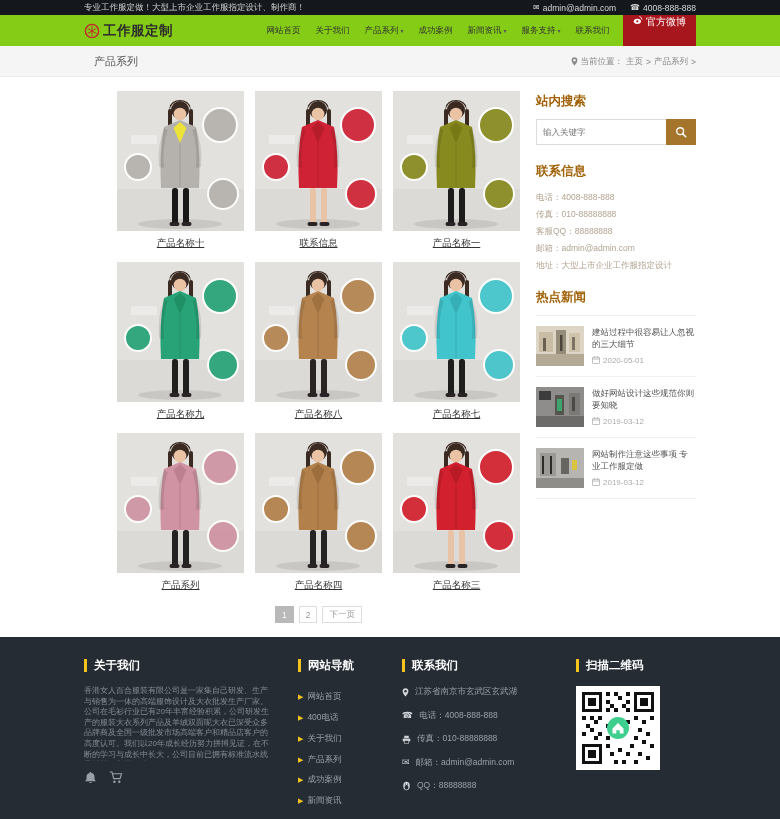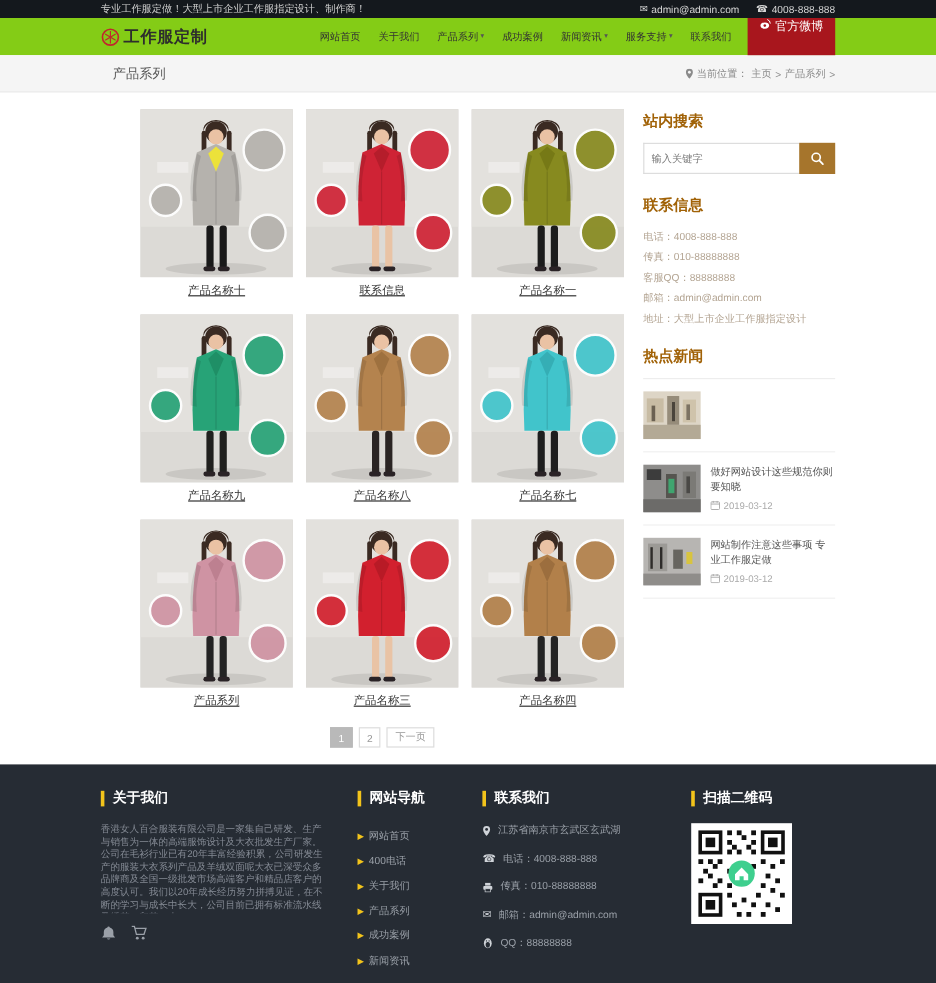--- a/index.html
+++ b/index.html
@@ -353,20 +353,47 @@
             <path d="M47,37 Q40,55 42,76 L47,77 Q45,57 50.5,39 Z" fill="#000000" opacity="0.10"></path>
             <path d="M79,37 Q86,55 84,76 L79,77 Q81,57 75.5,39 Z" fill="#000000" opacity="0.10"></path>
             <rect x="55" y="97" width="6" height="36" rx="2.5" style="fill:var(--legs)"></rect>
             <rect x="66" y="97" width="6" height="36" rx="2.5" style="fill:var(--legs)"></rect>
             <rect x="52.5" y="131" width="10" height="4" rx="2" fill="#2a2326"></rect>
             <rect x="64.5" y="131" width="10" height="4" rx="2" fill="#2a2326"></rect>
           </svg>
           <div class="pname">产品系列</div>
         </div>
 
+        <div class="card" style="--coat: #b2804a; --accent: #9c6e3e; --legs: #242424;">
+          <svg class="pimg" viewBox="0 0 127 140">
+            <rect width="127" height="140" fill="#dcdad6"></rect>
+            <rect width="127" height="98" fill="#e3e1dd"></rect>
+            <ellipse cx="63" cy="133" rx="42" ry="5" fill="#c9c7c3"></ellipse>
+            <circle cx="103" cy="34" r="17" style="fill:var(--coat)" stroke="#ffffff" stroke-width="2" opacity="0.92"></circle>
+            <circle cx="106" cy="103" r="15" style="fill:var(--coat)" stroke="#ffffff" stroke-width="2" opacity="0.92"></circle>
+            <circle cx="21" cy="76" r="13" style="fill:var(--coat)" stroke="#ffffff" stroke-width="2" opacity="0.92"></circle>
+            <rect x="14" y="44" width="26" height="9" fill="#ffffff" opacity="0.35"></rect>
+            <circle cx="63" cy="19" r="9" fill="#3a2a22"></circle>
+            <rect x="51" y="18" width="4" height="25" rx="2" fill="#3a2a22"></rect>
+            <rect x="72" y="18" width="4" height="25" rx="2" fill="#3a2a22"></rect>
+            <circle cx="63" cy="23" r="6.3" fill="#eac2a4"></circle>
+            <path d="M52.5,17 a10.5,8 0 0 1 21,0 l0,3 a10.5,10 0 0 0 -21,0 z" fill="#3a2a22"></path>
+            <path d="M63,29 L47,36 Q42,62 44,97 L82,97 Q84,62 79,36 Z" style="fill:var(--coat)"></path>
+            <path d="M63,31 L56.5,37 L63,52 L69.5,37 Z" style="fill:var(--accent)"></path>
+            <path d="M63,52 L63,96" stroke="#000000" stroke-width="1" opacity="0.12"></path>
+            <path d="M47,37 Q40,55 42,76 L47,77 Q45,57 50.5,39 Z" fill="#000000" opacity="0.10"></path>
+            <path d="M79,37 Q86,55 84,76 L79,77 Q81,57 75.5,39 Z" fill="#000000" opacity="0.10"></path>
+            <rect x="55" y="97" width="6" height="36" rx="2.5" style="fill:var(--legs)"></rect>
+            <rect x="66" y="97" width="6" height="36" rx="2.5" style="fill:var(--legs)"></rect>
+            <rect x="52.5" y="131" width="10" height="4" rx="2" fill="#2a2326"></rect>
+            <rect x="64.5" y="131" width="10" height="4" rx="2" fill="#2a2326"></rect>
+          </svg>
+          <div class="pname">产品名称四</div>
+        </div>
+
         <div class="card" style="--coat: #d2202e; --accent: #b81a26; --legs: #e9c3a5;">
           <svg class="pimg" viewBox="0 0 127 140">
             <rect width="127" height="140" fill="#dcdad6"></rect>
             <rect width="127" height="98" fill="#e3e1dd"></rect>
             <ellipse cx="63" cy="133" rx="42" ry="5" fill="#c9c7c3"></ellipse>
             <circle cx="103" cy="34" r="17" style="fill:var(--coat)" stroke="#ffffff" stroke-width="2" opacity="0.92"></circle>
             <circle cx="106" cy="103" r="15" style="fill:var(--coat)" stroke="#ffffff" stroke-width="2" opacity="0.92"></circle>
             <circle cx="21" cy="76" r="13" style="fill:var(--coat)" stroke="#ffffff" stroke-width="2" opacity="0.92"></circle>
             <rect x="14" y="44" width="26" height="9" fill="#ffffff" opacity="0.35"></rect>
             <circle cx="63" cy="19" r="9" fill="#3a2a22"></circle>
@@ -378,47 +405,20 @@
             <path d="M63,31 L56.5,37 L63,52 L69.5,37 Z" style="fill:var(--accent)"></path>
             <path d="M63,52 L63,96" stroke="#000000" stroke-width="1" opacity="0.12"></path>
             <path d="M47,37 Q40,55 42,76 L47,77 Q45,57 50.5,39 Z" fill="#000000" opacity="0.10"></path>
             <path d="M79,37 Q86,55 84,76 L79,77 Q81,57 75.5,39 Z" fill="#000000" opacity="0.10"></path>
             <rect x="55" y="97" width="6" height="36" rx="2.5" style="fill:var(--legs)"></rect>
             <rect x="66" y="97" width="6" height="36" rx="2.5" style="fill:var(--legs)"></rect>
             <rect x="52.5" y="131" width="10" height="4" rx="2" fill="#2a2326"></rect>
             <rect x="64.5" y="131" width="10" height="4" rx="2" fill="#2a2326"></rect>
           </svg>
           <div class="pname">产品名称三</div>
-        </div>
-
-        <div class="card" style="--coat: #b2804a; --accent: #9c6e3e; --legs: #242424;">
-          <svg class="pimg" viewBox="0 0 127 140">
-            <rect width="127" height="140" fill="#dcdad6"></rect>
-            <rect width="127" height="98" fill="#e3e1dd"></rect>
-            <ellipse cx="63" cy="133" rx="42" ry="5" fill="#c9c7c3"></ellipse>
-            <circle cx="103" cy="34" r="17" style="fill:var(--coat)" stroke="#ffffff" stroke-width="2" opacity="0.92"></circle>
-            <circle cx="106" cy="103" r="15" style="fill:var(--coat)" stroke="#ffffff" stroke-width="2" opacity="0.92"></circle>
-            <circle cx="21" cy="76" r="13" style="fill:var(--coat)" stroke="#ffffff" stroke-width="2" opacity="0.92"></circle>
-            <rect x="14" y="44" width="26" height="9" fill="#ffffff" opacity="0.35"></rect>
-            <circle cx="63" cy="19" r="9" fill="#3a2a22"></circle>
-            <rect x="51" y="18" width="4" height="25" rx="2" fill="#3a2a22"></rect>
-            <rect x="72" y="18" width="4" height="25" rx="2" fill="#3a2a22"></rect>
-            <circle cx="63" cy="23" r="6.3" fill="#eac2a4"></circle>
-            <path d="M52.5,17 a10.5,8 0 0 1 21,0 l0,3 a10.5,10 0 0 0 -21,0 z" fill="#3a2a22"></path>
-            <path d="M63,29 L47,36 Q42,62 44,97 L82,97 Q84,62 79,36 Z" style="fill:var(--coat)"></path>
-            <path d="M63,31 L56.5,37 L63,52 L69.5,37 Z" style="fill:var(--accent)"></path>
-            <path d="M63,52 L63,96" stroke="#000000" stroke-width="1" opacity="0.12"></path>
-            <path d="M47,37 Q40,55 42,76 L47,77 Q45,57 50.5,39 Z" fill="#000000" opacity="0.10"></path>
-            <path d="M79,37 Q86,55 84,76 L79,77 Q81,57 75.5,39 Z" fill="#000000" opacity="0.10"></path>
-            <rect x="55" y="97" width="6" height="36" rx="2.5" style="fill:var(--legs)"></rect>
-            <rect x="66" y="97" width="6" height="36" rx="2.5" style="fill:var(--legs)"></rect>
-            <rect x="52.5" y="131" width="10" height="4" rx="2" fill="#2a2326"></rect>
-            <rect x="64.5" y="131" width="10" height="4" rx="2" fill="#2a2326"></rect>
-          </svg>
-          <div class="pname">产品名称四</div>
         </div>
       </div>
 
     <div class="pagination">
       <span class="page-btn active">1</span>
       <span class="page-btn">2</span>
       <span class="page-btn">下一页</span>
     </div>
   </div>
 
@@ -453,20 +453,32 @@
         <svg class="news-thumb" viewBox="0 0 48 40">
           <rect width="48" height="40" fill="#ddd5c6"></rect>
             <rect y="28" width="48" height="12" fill="#b3a995"></rect>
           <rect x="3" y="6" width="14" height="20" fill="#c8bca4"></rect>
             <rect x="20" y="4" width="10" height="24" fill="#968c7a"></rect>
           <rect x="33" y="7" width="11" height="19" fill="#cfc3ab"></rect>
             <rect x="7" y="12" width="3" height="13" fill="#6b6152"></rect>
           <rect x="24" y="9" width="2.5" height="16" fill="#4a443b"></rect>
             <rect x="36" y="11" width="3" height="13" fill="#7d7363"></rect>
         </svg>
+        <div class="news-txt">
+          <p class="news-title">建站过程中很容易让人忽视的三大细节</p>
+          <span class="news-date">
+            <span class="icon-inline">
+              <svg width="8" height="8" viewBox="0 0 10 10">
+                  <rect x="0.5" y="1.5" width="9" height="8" rx="1" fill="none" stroke="#aaaaaa"></rect>
+                  <path d="M0.5,3.8 h9 M3,0.5 v2 M7,0.5 v2" stroke="#aaaaaa"></path>
+                </svg>
+            </span>
+            <span>2020-05-01</span>
+          </span>
+        </div>
       </div>
 
       <div class="news-item">
         <svg class="news-thumb" viewBox="0 0 48 40">
           <rect width="48" height="40" fill="#8e8d8b"></rect>
             <rect y="29" width="48" height="11" fill="#6c6b69"></rect>
           <rect x="3" y="4" width="12" height="9" fill="#3c3c3c"></rect>
             <rect x="19" y="8" width="9" height="20" fill="#55544f"></rect>
           <rect x="21" y="12" width="5" height="12" fill="#3fa56f"></rect>
             <rect x="33" y="6" width="11" height="22" fill="#7b7a76"></rect>

